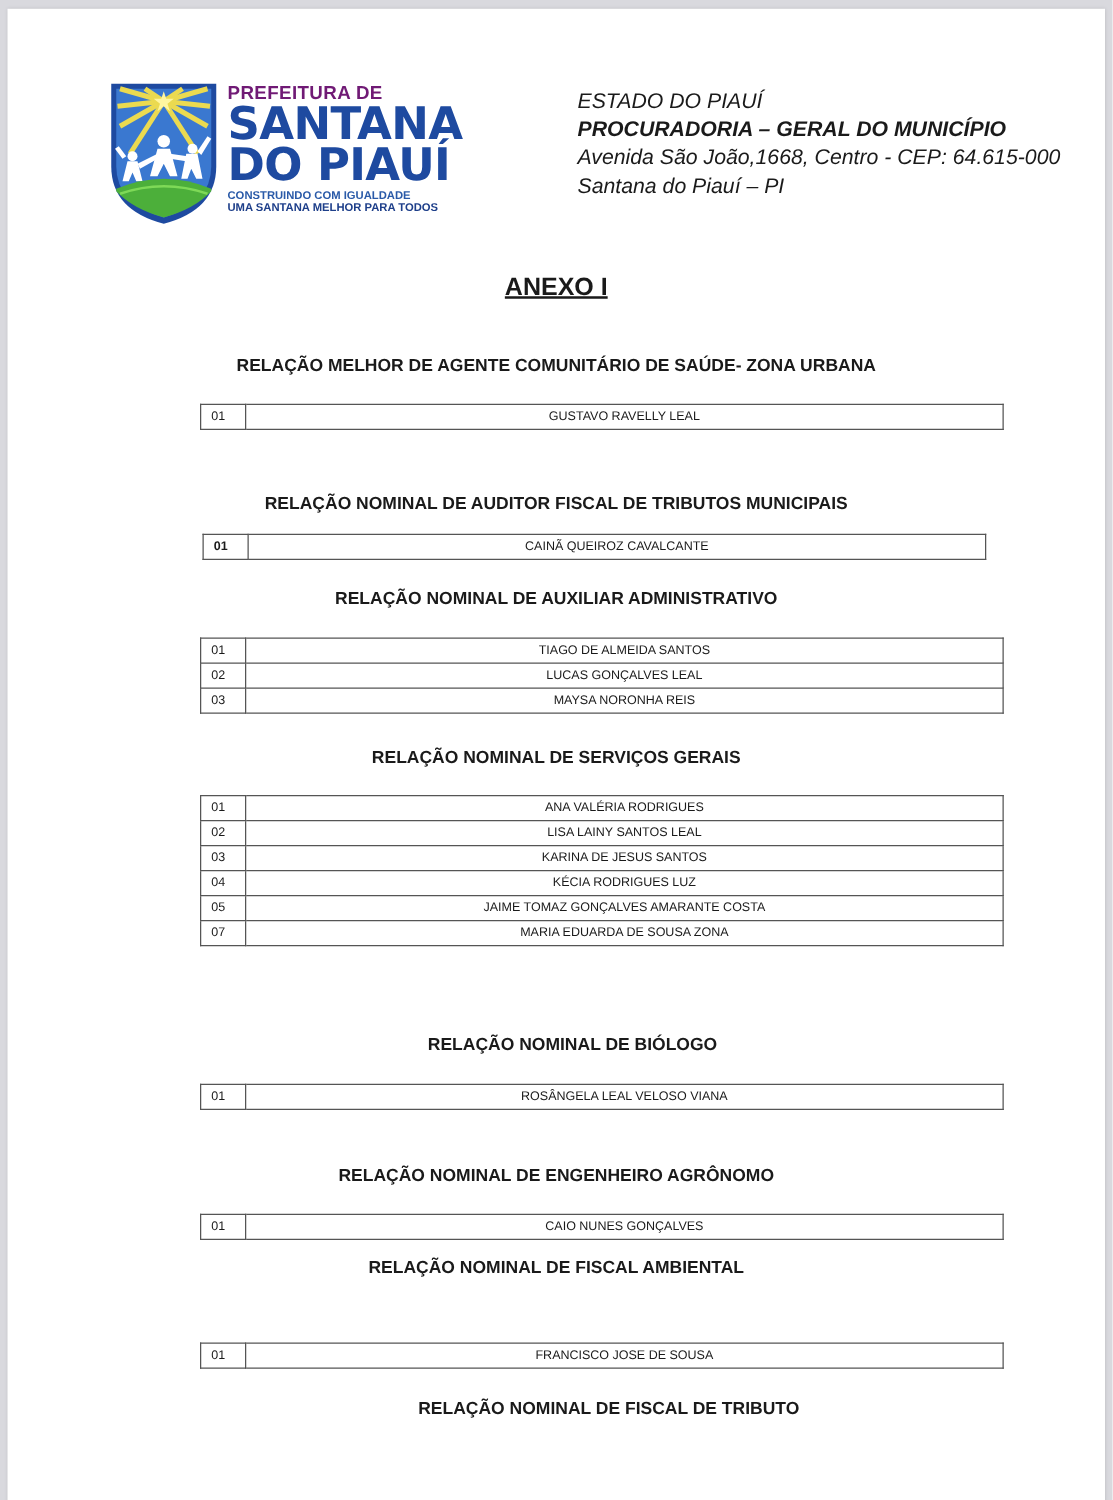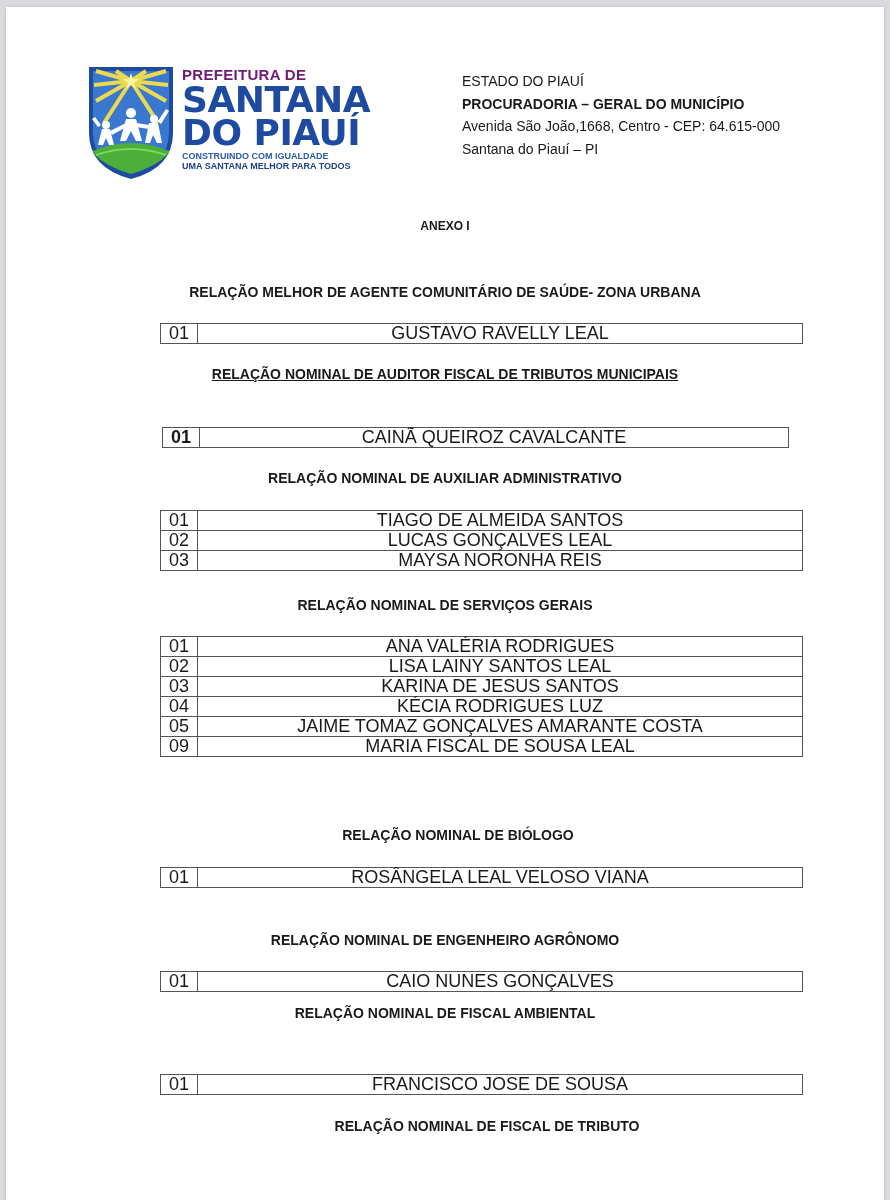--- a/index.html
+++ b/index.html
@@ -16,34 +16,34 @@
       box-shadow: 0 0 3px rgba(0,0,0,0.15);
     }
     .logo { position: absolute; left: 86px; top: 63px; width: 330px; height: 120px; }
     .shield { position: absolute; left: 0; top: 0; width: 90px; height: 118px; }
     .logo-text { position: absolute; left: 96px; top: 4px; }
     .logo-small { font-weight: bold; color: #701a75; font-size: 15px; letter-spacing: 0.3px; line-height: 16px; }
     .logo-big { font-family: "DejaVu Sans", sans-serif; font-weight: bold; color: #1e4aa0; font-size: 36px; line-height: 33px; letter-spacing: -0.5px; }
     .logo-tag1 { font-size: 9px; color: #2a5aa8; font-weight: bold; margin-top: 2px; line-height: 10px; }
     .logo-tag2 { font-size: 9px; color: #1e3f8a; font-weight: bold; line-height: 10px; }
 
-    .header-info { position: absolute; left: 462px; top: 70px; font-size: 14px; line-height: 22.5px; color: #1a1a1a; }
+    .header-info { position: absolute; left: 462px; top: 70px; font-size: 17px; line-height: 22.5px; color: #1a1a1a; font-style: italic; }
     .header-info .bold { font-weight: bold; }
 
     .annex-title {
       position: absolute; left: 0; width: 890px; top: 219px; text-align: center;
-      font-weight: bold; font-size: 12px; 
+      font-weight: bold; font-size: 20px; text-decoration: underline;
     }
     .section-title {
       position: absolute; left: 0; width: 890px; text-align: center;
       font-weight: bold; font-size: 14px;
     }
     table.names {
       position: absolute; border-collapse: collapse;
-      font-size: 18px;
+      font-size: 10px;
     }
     table.names td {
       border: 1px solid #555; height: 19px; padding: 0 8px; line-height: 19px;
     }
     table.names td.num { width: 19px; text-align: left; }
     table.names td.name { text-align: center; }
     table.bold-num td.num { font-weight: bold; }
   </style>
 </head>
 <body>
@@ -103,21 +103,21 @@
 <div class="section-title" style="top:284px;">RELAÇÃO MELHOR DE AGENTE COMUNITÁRIO DE SAÚDE- ZONA URBANA</div>
 <table class="names" style="left:160px; top:323px; width:643px;">
   <tbody>
       <tr>
     <td class="num">01</td>
     <td class="name">GUSTAVO RAVELLY LEAL</td>
   </tr>
 </tbody>
   </table>
 
-<div class="section-title" style="top:366px;text-decoration:underline;">RELAÇÃO NOMINAL DE AUDITOR FISCAL DE TRIBUTOS MUNICIPAIS</div>
+<div class="section-title" style="top:394px;">RELAÇÃO NOMINAL DE AUDITOR FISCAL DE TRIBUTOS MUNICIPAIS</div>
 <table class="names bold-num" style="left:162px; top:427px; width:627px;">
   <tbody>
       <tr>
     <td class="num">01</td>
     <td class="name">CAINÃ QUEIROZ CAVALCANTE</td>
   </tr>
 </tbody>
   </table>
 
 <div class="section-title" style="top:470px;">RELAÇÃO NOMINAL DE AUXILIAR ADMINISTRATIVO</div>
@@ -155,22 +155,22 @@
   </tr>
   <tr>
     <td class="num">04</td>
     <td class="name">KÉCIA RODRIGUES LUZ</td>
   </tr>
   <tr>
     <td class="num">05</td>
     <td class="name">JAIME TOMAZ GONÇALVES AMARANTE COSTA</td>
   </tr>
   <tr>
-    <td class="num">09</td>
-    <td class="name">MARIA FISCAL DE SOUSA LEAL</td>
+    <td class="num">07</td>
+    <td class="name">MARIA EDUARDA DE SOUSA ZONA</td>
   </tr>
 </tbody>
   </table>
 
 <div class="section-title" style="top:827px;padding-left:13px;">RELAÇÃO NOMINAL DE BIÓLOGO</div>
 <table class="names" style="left:160px; top:867px; width:643px;">
   <tbody>
       <tr>
     <td class="num">01</td>
     <td class="name">ROSÂNGELA LEAL VELOSO VIANA</td>

